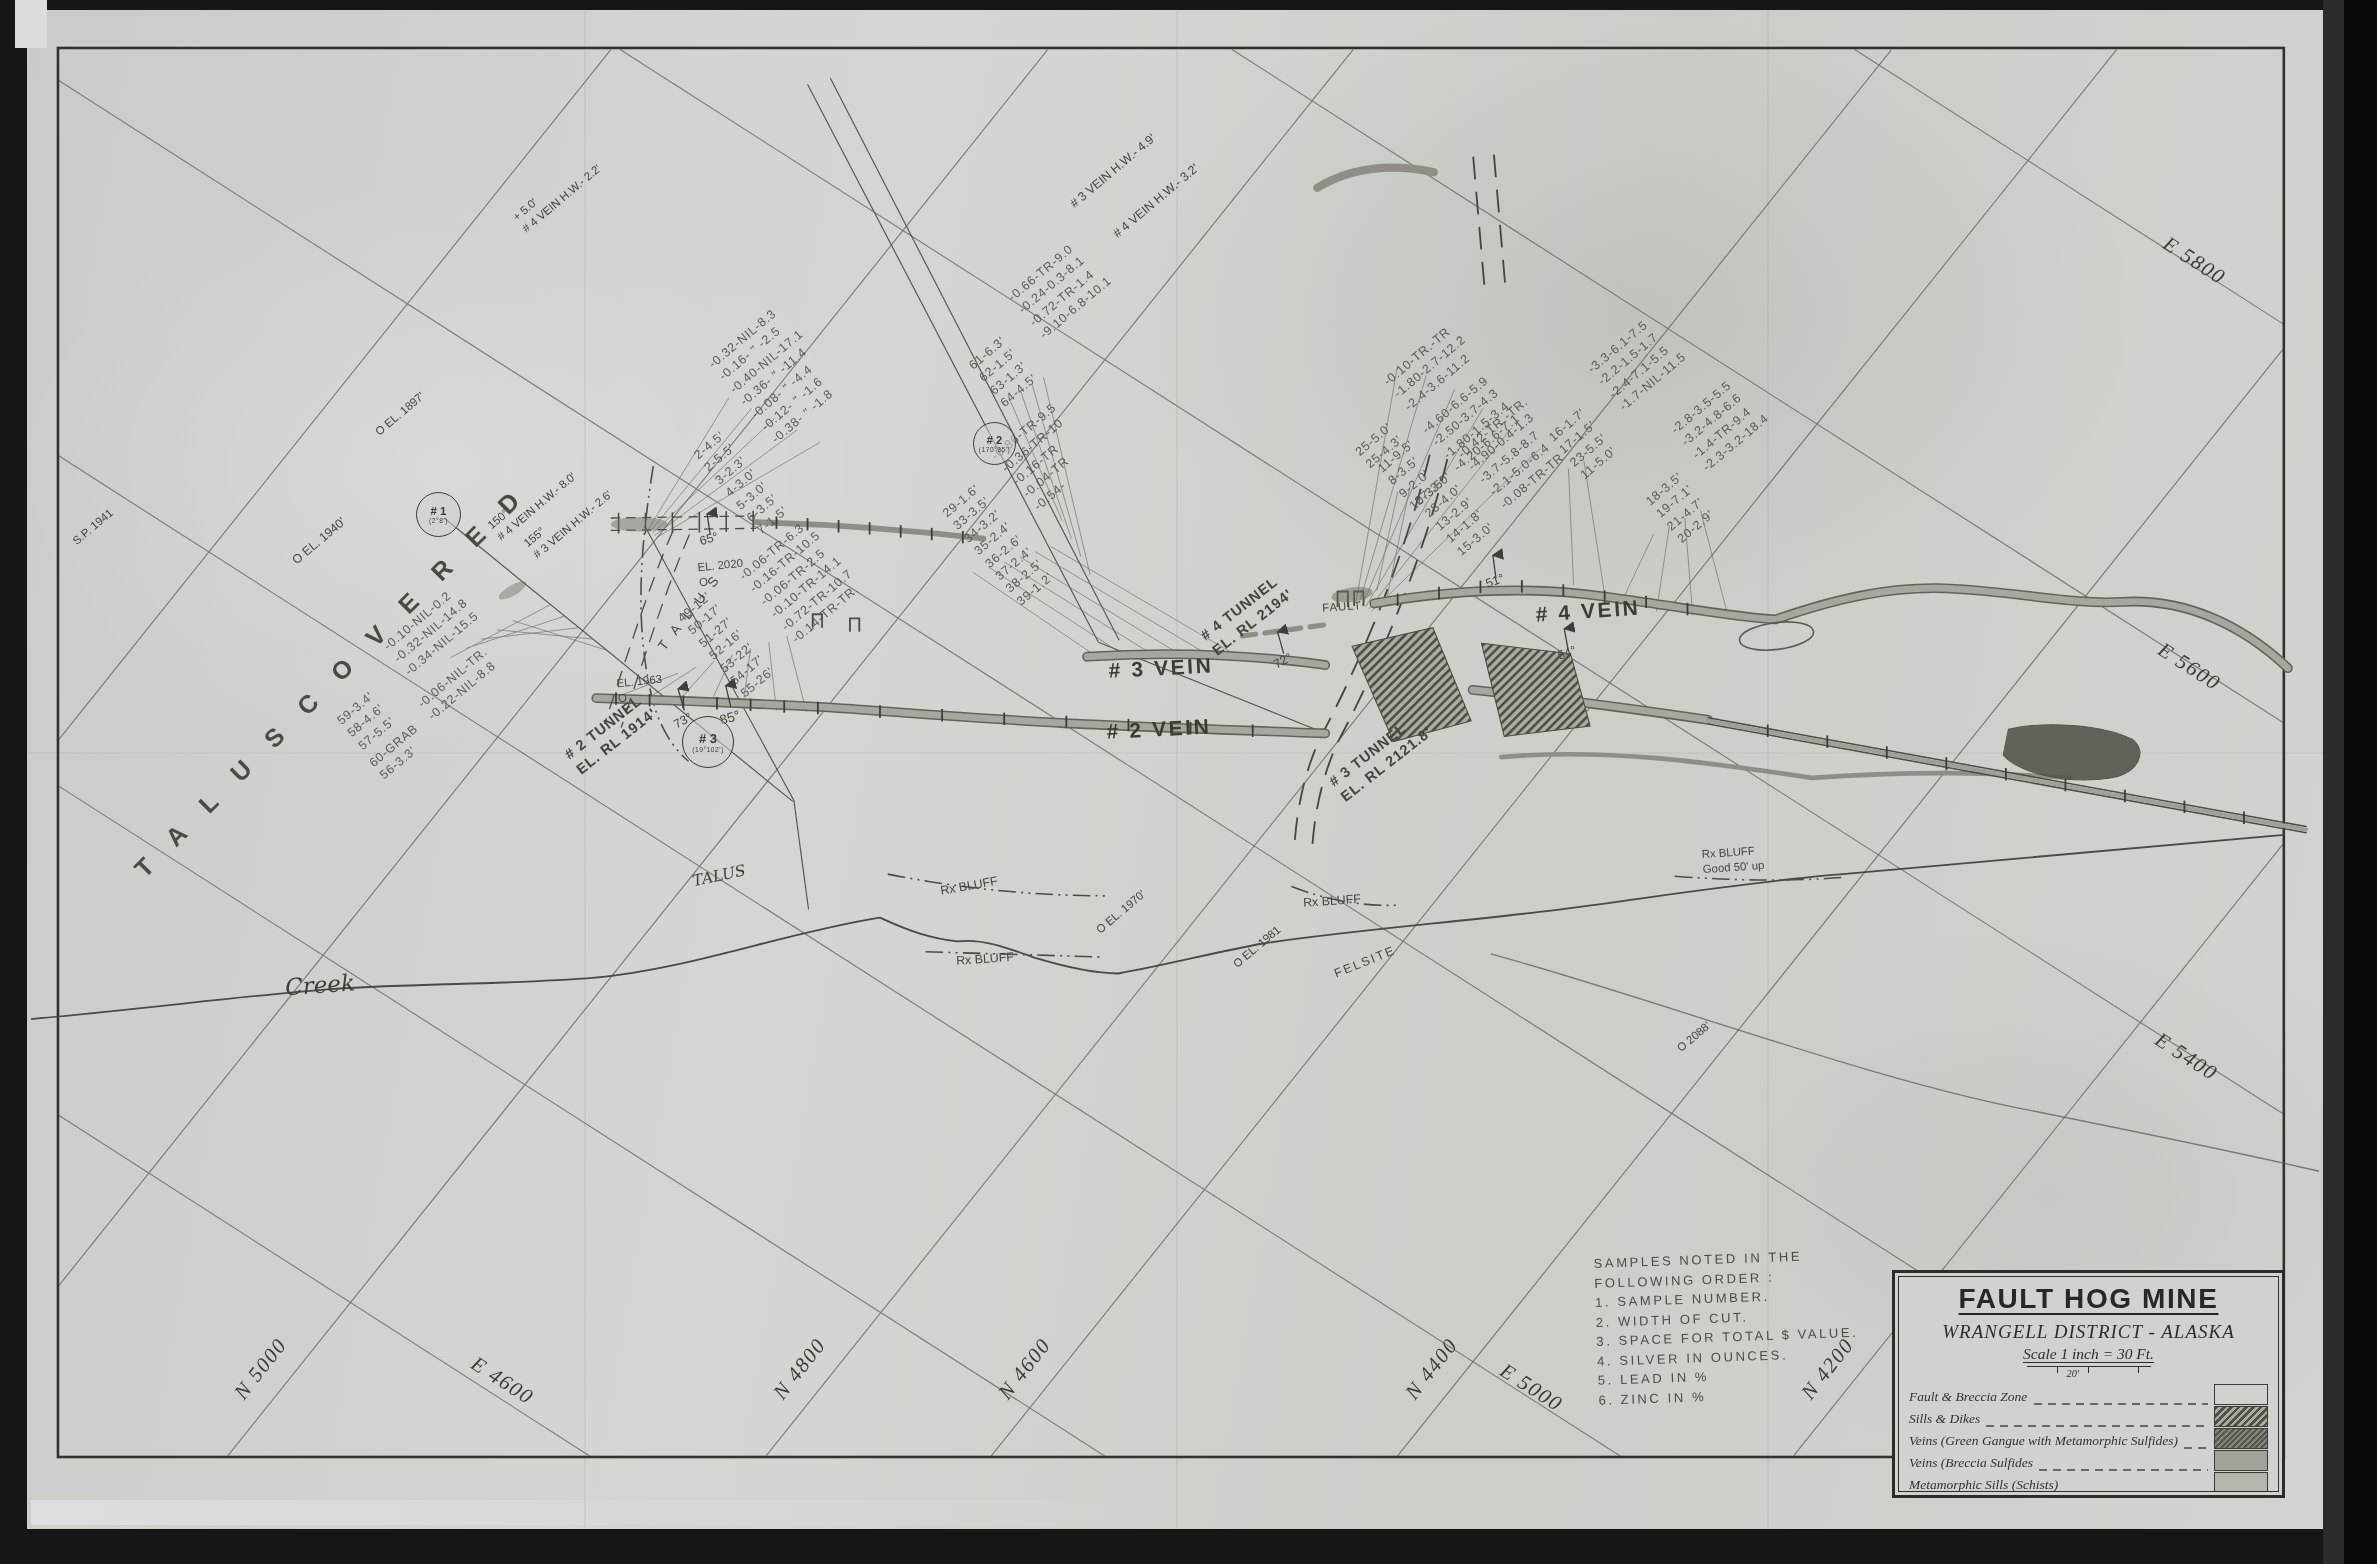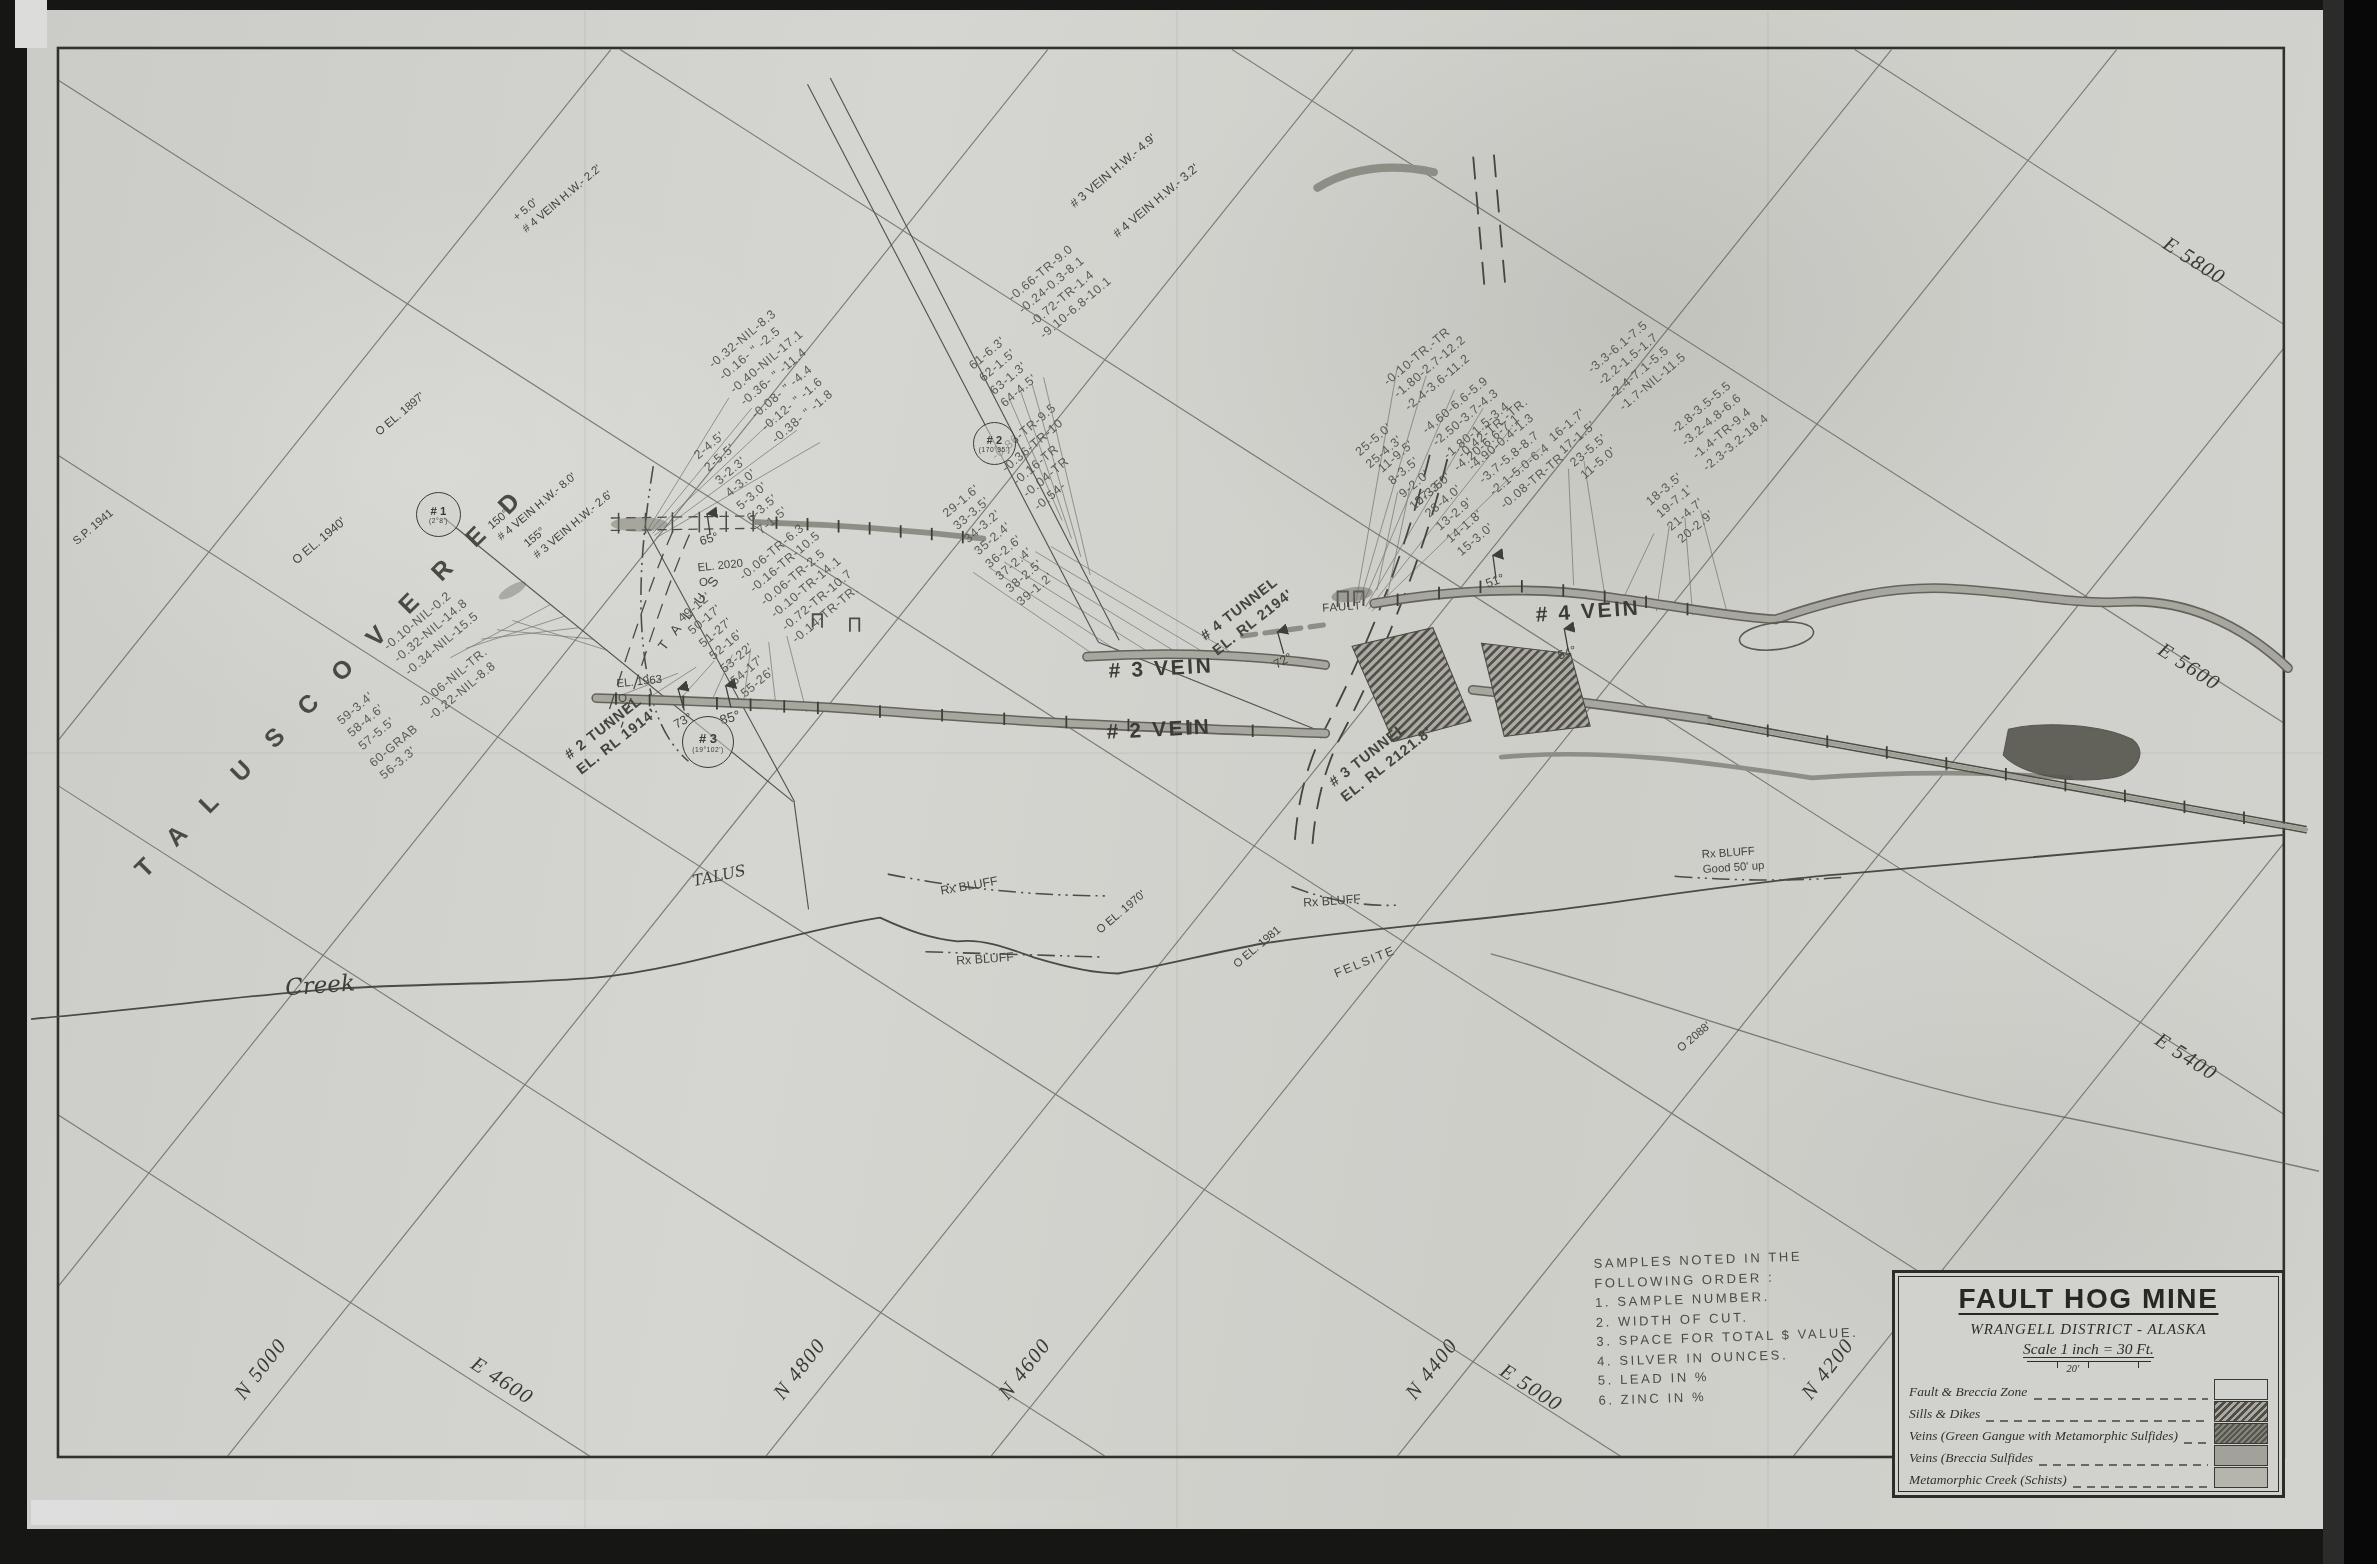--- a/index.html
+++ b/index.html
@@ -33,21 +33,21 @@
   .shaft .sh-s{font-size:6.7px;letter-spacing:0.5px;}
   .notes-block{position:absolute;left:1596px;top:1249px;width:280px;transform:rotate(-2deg);
                color:#4c4c44;}
   .note-line{font-size:13px;letter-spacing:2.6px;line-height:1.5;white-space:pre;}
   .title-block{position:absolute;left:1892px;top:1270px;width:393px;height:228px;background:#d1d1cd;
                border:3.6px solid #2c2c28;box-sizing:border-box;}
   .tb-inner{position:absolute;left:2.6px;top:2.6px;right:2.6px;bottom:2.6px;border:1px solid #2c2c28;
             padding:6.2px 10.4px 0 10.4px;text-align:center;box-sizing:border-box;overflow:hidden;}
   .tb-title{font-size:28px;font-weight:bold;letter-spacing:1.6px;color:#272723;
             text-decoration:underline;text-decoration-thickness:2.1px;text-underline-offset:5.2px;}
-  .tb-district{font-family:"Liberation Serif",serif;font-style:italic;font-size:15px;color:#2e2e29;
+  .tb-district{font-family:"Liberation Serif",serif;font-style:italic;font-size:19px;color:#2e2e29;
                margin-top:6.2px;letter-spacing:1px;}
   .tb-scale{font-family:"Liberation Serif",serif;font-style:italic;font-size:15.5px;color:#2e2e29;
             margin-top:2.1px;text-decoration:underline;text-decoration-thickness:1px;text-underline-offset:3.1px;}
   .scalebar{position:relative;width:124px;height:12.4px;margin:3.1px auto 1px auto;}
   .sb-line{position:absolute;left:0;top:0;width:124px;height:0;border-top:1.6px solid #2c2c28;}
   .sb-t{position:absolute;top:0;width:1.6px;height:6.7px;background:#2c2c28;}
   .sb-lab{position:absolute;left:11.4px;top:2.1px;font-family:"Liberation Serif",serif;font-style:italic;
           font-size:10.4px;color:#2e2e29;}
   .legend-rows{margin-top:4.1px;}
   .lg-row{display:flex;align-items:flex-end;height:22px;}
@@ -488,21 +488,21 @@
             <span class="lg-label">Veins (Green Gangue with Metamorphic Sulfides)</span>
             <span class="lg-dots"></span>
             <span class="sw sw-dark"></span>
           </div>
           <div class="lg-row">
             <span class="lg-label">Veins (Breccia Sulfides</span>
             <span class="lg-dots"></span>
             <span class="sw sw-medium"></span>
           </div>
           <div class="lg-row">
-            <span class="lg-label">Metamorphic Creek (Schists)</span>
+            <span class="lg-label">Metamorphic Sills (Schists)</span>
             <span class="lg-dots"></span>
             <span class="sw sw-light"></span>
           </div>
           <div class="lg-row"></div>
         </div>
     </div>
   </div>
 </div>
 
 

